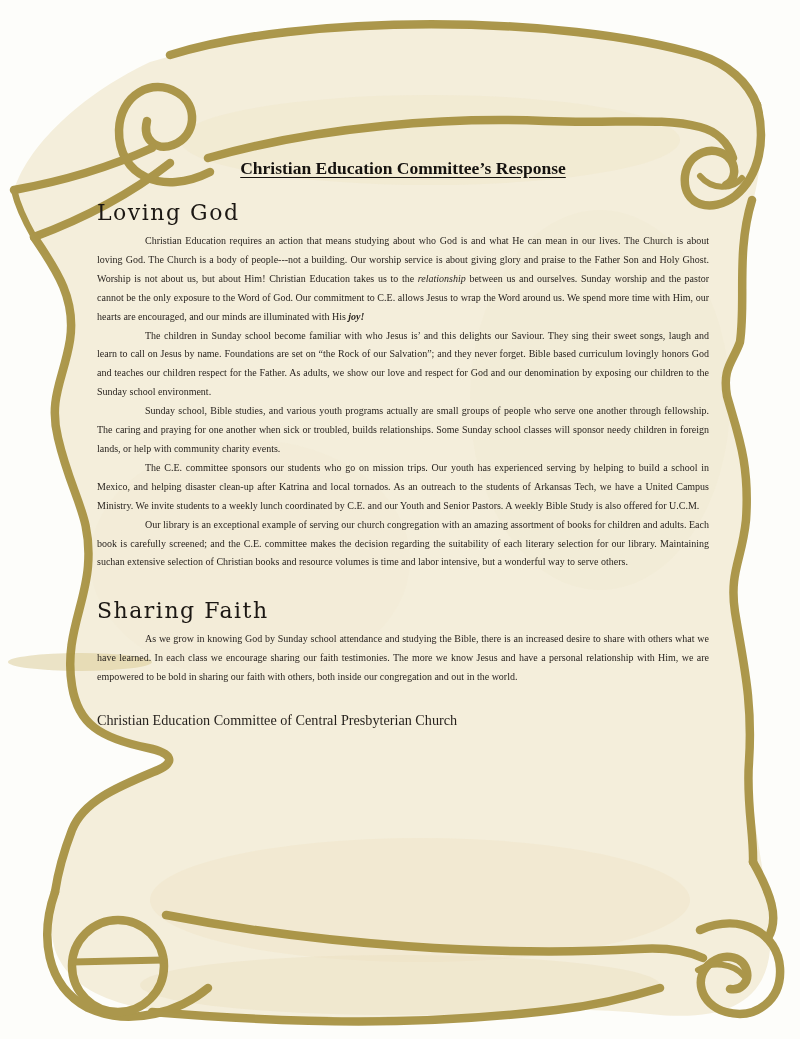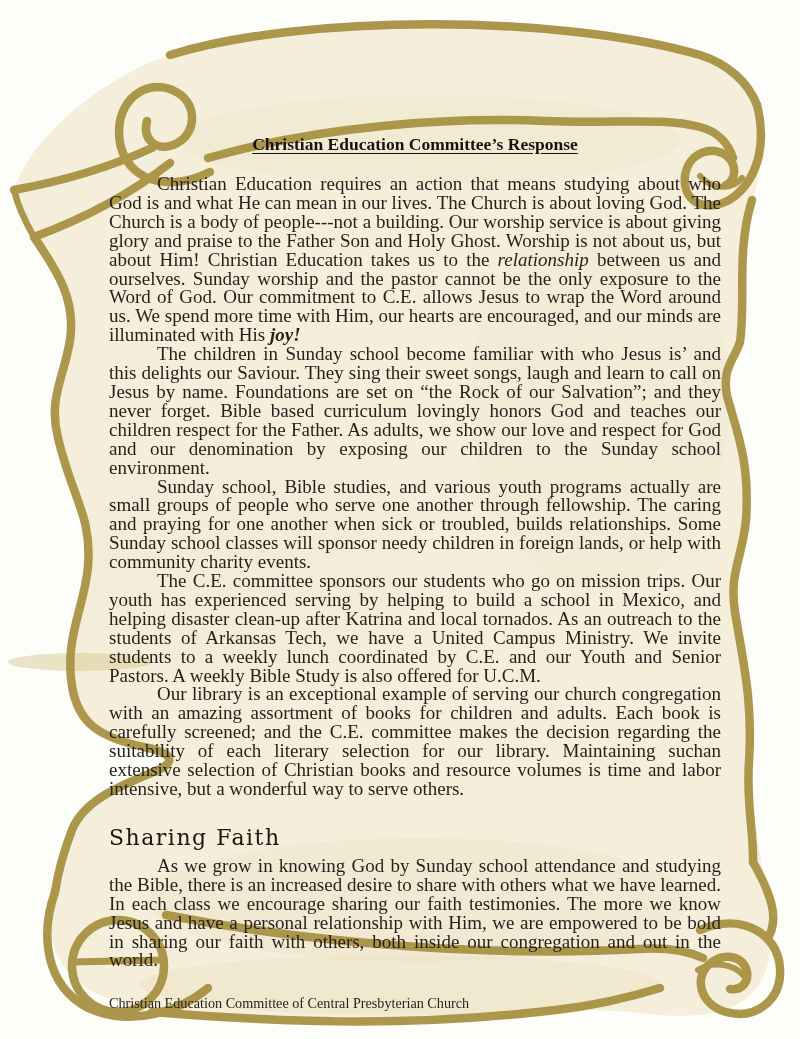--- a/index.html
+++ b/index.html
@@ -3,38 +3,37 @@
 <meta charset="utf-8">
 <style>
   html,body{margin:0;padding:0;background:#ffffff;}
   .page{
     position:relative;width:800px;height:1039px;overflow:hidden;
     background:#fdfdfa;
     font-family:"Liberation Serif", serif;
   }
   .scroll-art{position:absolute;left:0;top:0;width:800px;height:1039px;}
   .content{
-    position:absolute;left:97px;top:132px;width:612px;
+    position:absolute;left:97px;top:156px;width:612px;
     color:#241f1b;
-    margin-left:12px;
   }
   .title{
     text-align:center;font-weight:bold;font-size:17.5px;line-height:25px;
     margin:0 0 18px 0;color:#15120f;
   }
   .title .tline{text-decoration:underline;text-underline-offset:3px;}
   .section-heading{
     font-family:"DejaVu Serif", serif;
     font-weight:400;font-size:22px;line-height:27px;letter-spacing:1.5px;
     color:#1b1713;margin:0 0 6px 0;
   }
   .sec-2 .section-heading{margin-top:17px;}
   .sec-3 .section-heading{margin-top:25px;}
   .para{
-    margin:0;font-size:19px;line-height:18.9px;
+    margin:0;font-size:10px;line-height:18.9px;
     text-align:justify;text-indent:48px;
   }
   .seg.italic{font-style:italic;}
   .seg.bold-italic{font-style:italic;font-weight:bold;}
   .signature{
     margin:25px -28px 0 0;text-align:left;font-size:14.2px;color:#241f1b;
   }
 </style>
 </head>
 <body>
@@ -94,20 +93,21 @@
     </g>
   </svg>
 
   <div class="content">
 
     <div class="title">
       <span class="tline">Christian Education Committee’s Response</span><br>
     </div>
 
     <div class="section sec-1">
+      <h2 class="section-heading">Loving God</h2>
       <p class="para"><span class="seg">Christian Education requires an action that means studying about who God is and what He can mean in our lives.  The Church is about loving God. The Church is a body of people---not a building.  Our worship service is about giving glory and praise to the Father Son and Holy Ghost.  Worship is not about us, but about Him!  Christian Education takes us to the </span><span class="seg italic">relationship</span><span class="seg"> between us and ourselves.  Sunday worship and the pastor cannot be the only exposure to the Word of God.  Our commitment to C.E. allows Jesus to wrap the Word around us.  We spend more time with Him, our hearts are encouraged, and our minds are illuminated with His </span><span class="seg bold-italic">joy!</span></p>
       <p class="para"><span class="seg">The children in Sunday school become familiar with who Jesus is’ and this delights our Saviour.  They sing their sweet songs, laugh and learn to call on Jesus by name.  Foundations are set on “the Rock of our Salvation”; and they never forget.  Bible based curriculum lovingly honors God and teaches our children respect for the Father.  As adults, we show our love and respect for God and our denomination by exposing our children to the Sunday school environment.</span></p>
     </div>
 
     <div class="section sec-2">
       <p class="para"><span class="seg">Sunday school, Bible studies, and various youth programs actually are small groups of people who serve one another through fellowship.  The caring and praying for one another when sick or troubled, builds relationships.  Some Sunday school classes will sponsor needy children in foreign lands, or help with community charity events.</span></p>
       <p class="para"><span class="seg">The C.E. committee sponsors our students who go on mission trips.  Our youth has experienced serving by helping to build a school in Mexico, and helping disaster clean-up after Katrina and local tornados.  As an outreach to the students of Arkansas Tech, we have a United Campus Ministry.  We invite students to a weekly lunch coordinated by C.E. and our Youth and Senior Pastors.  A weekly Bible Study is also offered for U.C.M.</span></p>
       <p class="para"><span class="seg">Our library is an exceptional example of serving our church congregation with an amazing assortment of books for children and adults.  Each book is carefully screened; and the C.E. committee makes the decision regarding the suitability of each literary selection for our library.  Maintaining suchan extensive selection of Christian books and resource volumes is time and labor intensive, but a wonderful way to serve others.</span></p>
     </div>
 

